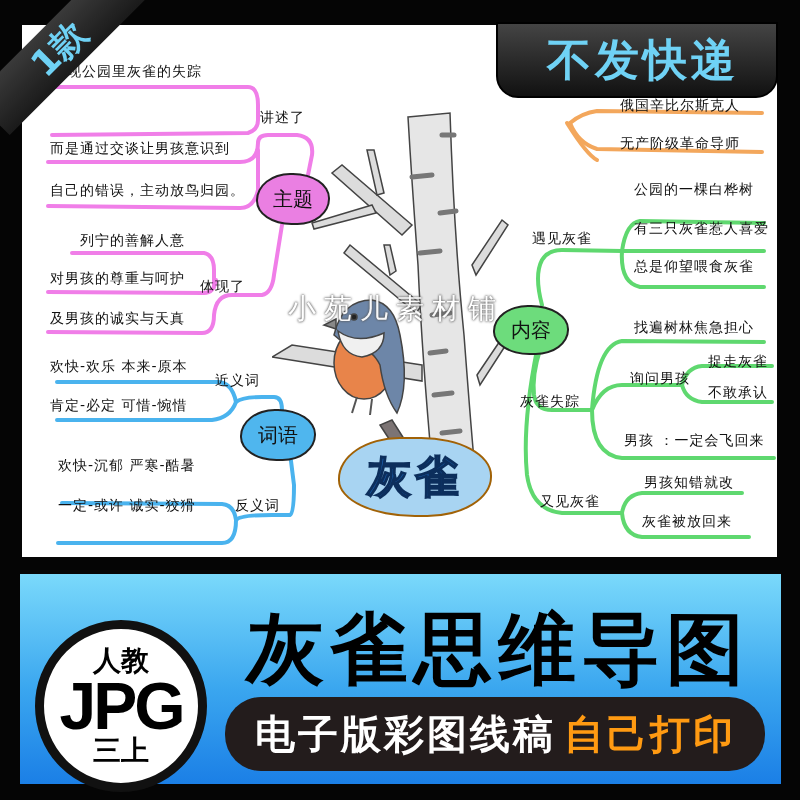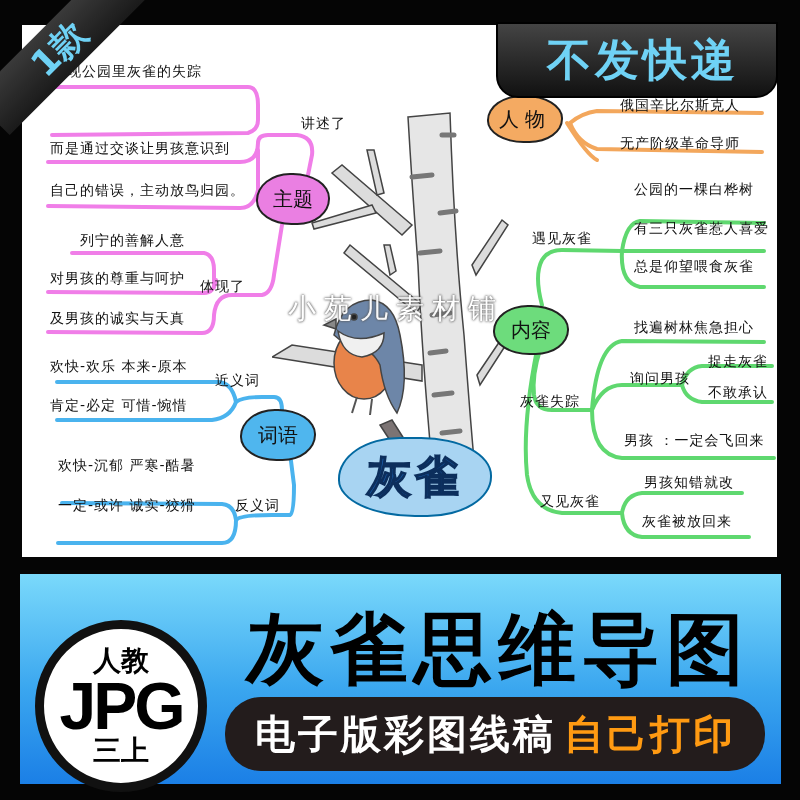--- a/index.html
+++ b/index.html
@@ -99,38 +99,35 @@
       <path d="M120 325 L150 372 L138 376 L108 330 Z" fill="#7c7474"></path>
       <ellipse cx="92" cy="268" rx="30" ry="36" fill="#e8844a"></ellipse>
       <path d="M62 240 Q70 205 100 205 Q122 208 128 240 Q138 290 125 318 Q112 300 108 270 Q98 250 80 255 Z" fill="#6d86a8"></path>
       <path d="M66 236 Q85 250 112 238 Q112 258 90 262 Q70 260 66 236 Z" fill="#f0f0f0"></path>
       <circle cx="82" cy="222" r="3" fill="#222"></circle>
       <path d="M64 224 L52 230 L64 234 Z" fill="#888"></path>
       <path d="M85 302 L80 318 M100 304 L98 320" stroke="#555" stroke-width="2"></path>
     </g>
   </svg>
 
-  <div class="abs" style="left:316px;top:412px;width:150px;height:76px;background:#a8d4f2;border:2px solid #0369a1;border-radius:40% 46% 42% 50%/52% 48% 50% 46%;display:flex;align-items:center;justify-content:center;">
+  <div class="abs" style="left:316px;top:412px;width:150px;height:76px;background:#a8d4f2;border:2px solid #a16207;border-radius:40% 46% 42% 50%/52% 48% 50% 46%;display:flex;align-items:center;justify-content:center;">
     <span style="font-size:44px;font-weight:bold;color:#1a5fae;letter-spacing:4px;-webkit-text-stroke:1.5px #0c2e5c;">灰雀</span>
   </div>
 
   <div class="node" style="left:234px;top:148px;width:70px;height:48px;background:#ea7fe2;">
     <span>主题</span>
-  </div>
-  <div class="node" style="left:465px;top:70px;width:72px;height:44px;background:#f4aa62;">
-    <span style="letter-spacing:6px;">人物</span>
   </div>
   <div class="node" style="left:471px;top:280px;width:72px;height:46px;background:#6ddc7c;">
     <span>内容</span>
   </div>
   <div class="node" style="left:218px;top:384px;width:72px;height:48px;background:#4fb6ee;">
     <span>词语</span>
   </div>
 
-  <span class="txt" style="left:238px;top:90px;padding-left:41px;">讲述了</span>
+  <span class="txt" style="left:238px;top:84px;">讲述了</span>
   <span class="txt" style="left:30px;top:38px;">发现公园里灰雀的失踪</span>
   <span class="txt" style="left:28px;top:115px;">而是通过交谈让男孩意识到</span>
   <span class="txt" style="left:28px;top:157px;">自己的错误，主动放鸟归园。</span>
   <span class="txt" style="left:178px;top:253px;">体现了</span>
   <span class="txt" style="left:58px;top:207px;">列宁的善解人意</span>
   <span class="txt" style="left:28px;top:245px;text-align:right;">对男孩的尊重与呵护</span>
   <span class="txt" style="left:28px;top:285px;">及男孩的诚实与天真</span>
 
   <span class="txt" style="left:598px;top:72px;">俄国辛比尔斯克人</span>
   <span class="txt" style="left:598px;top:110px;">无产阶级革命导师</span>

